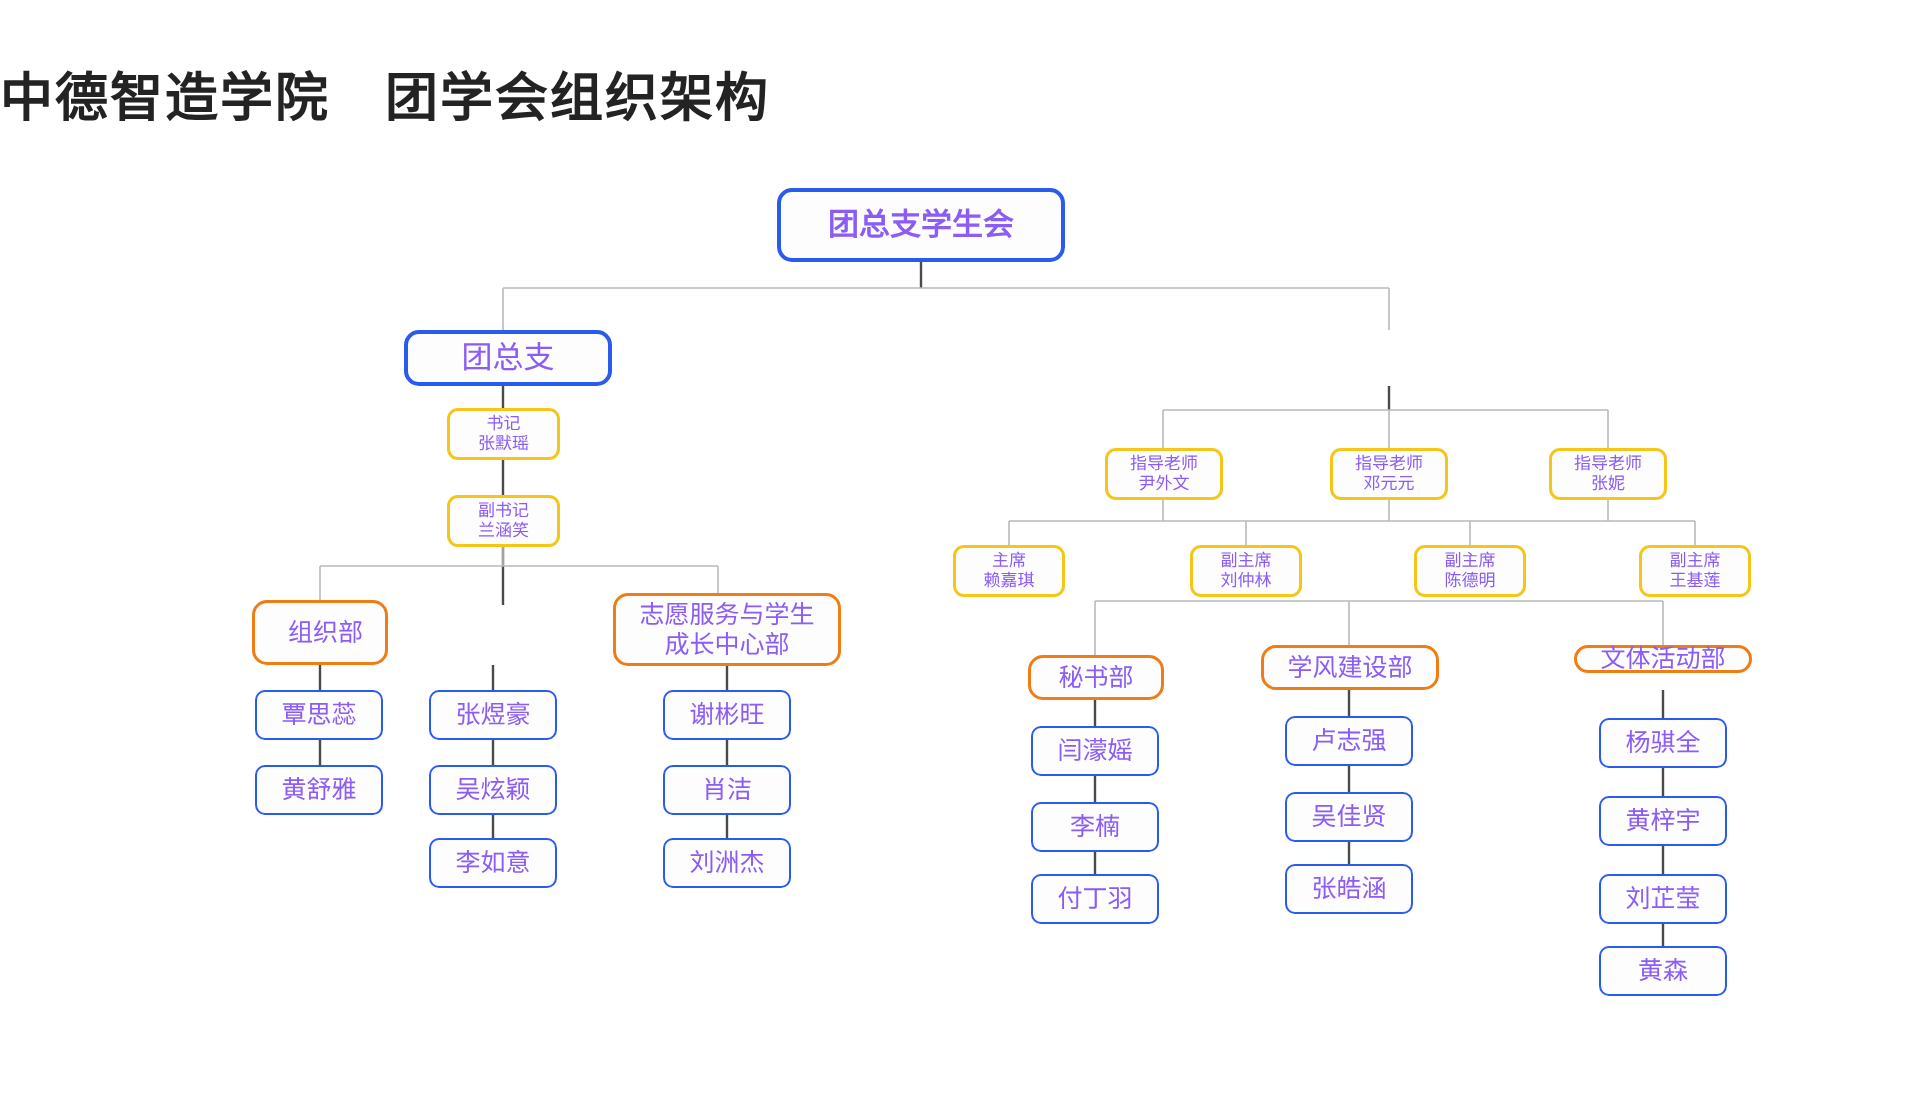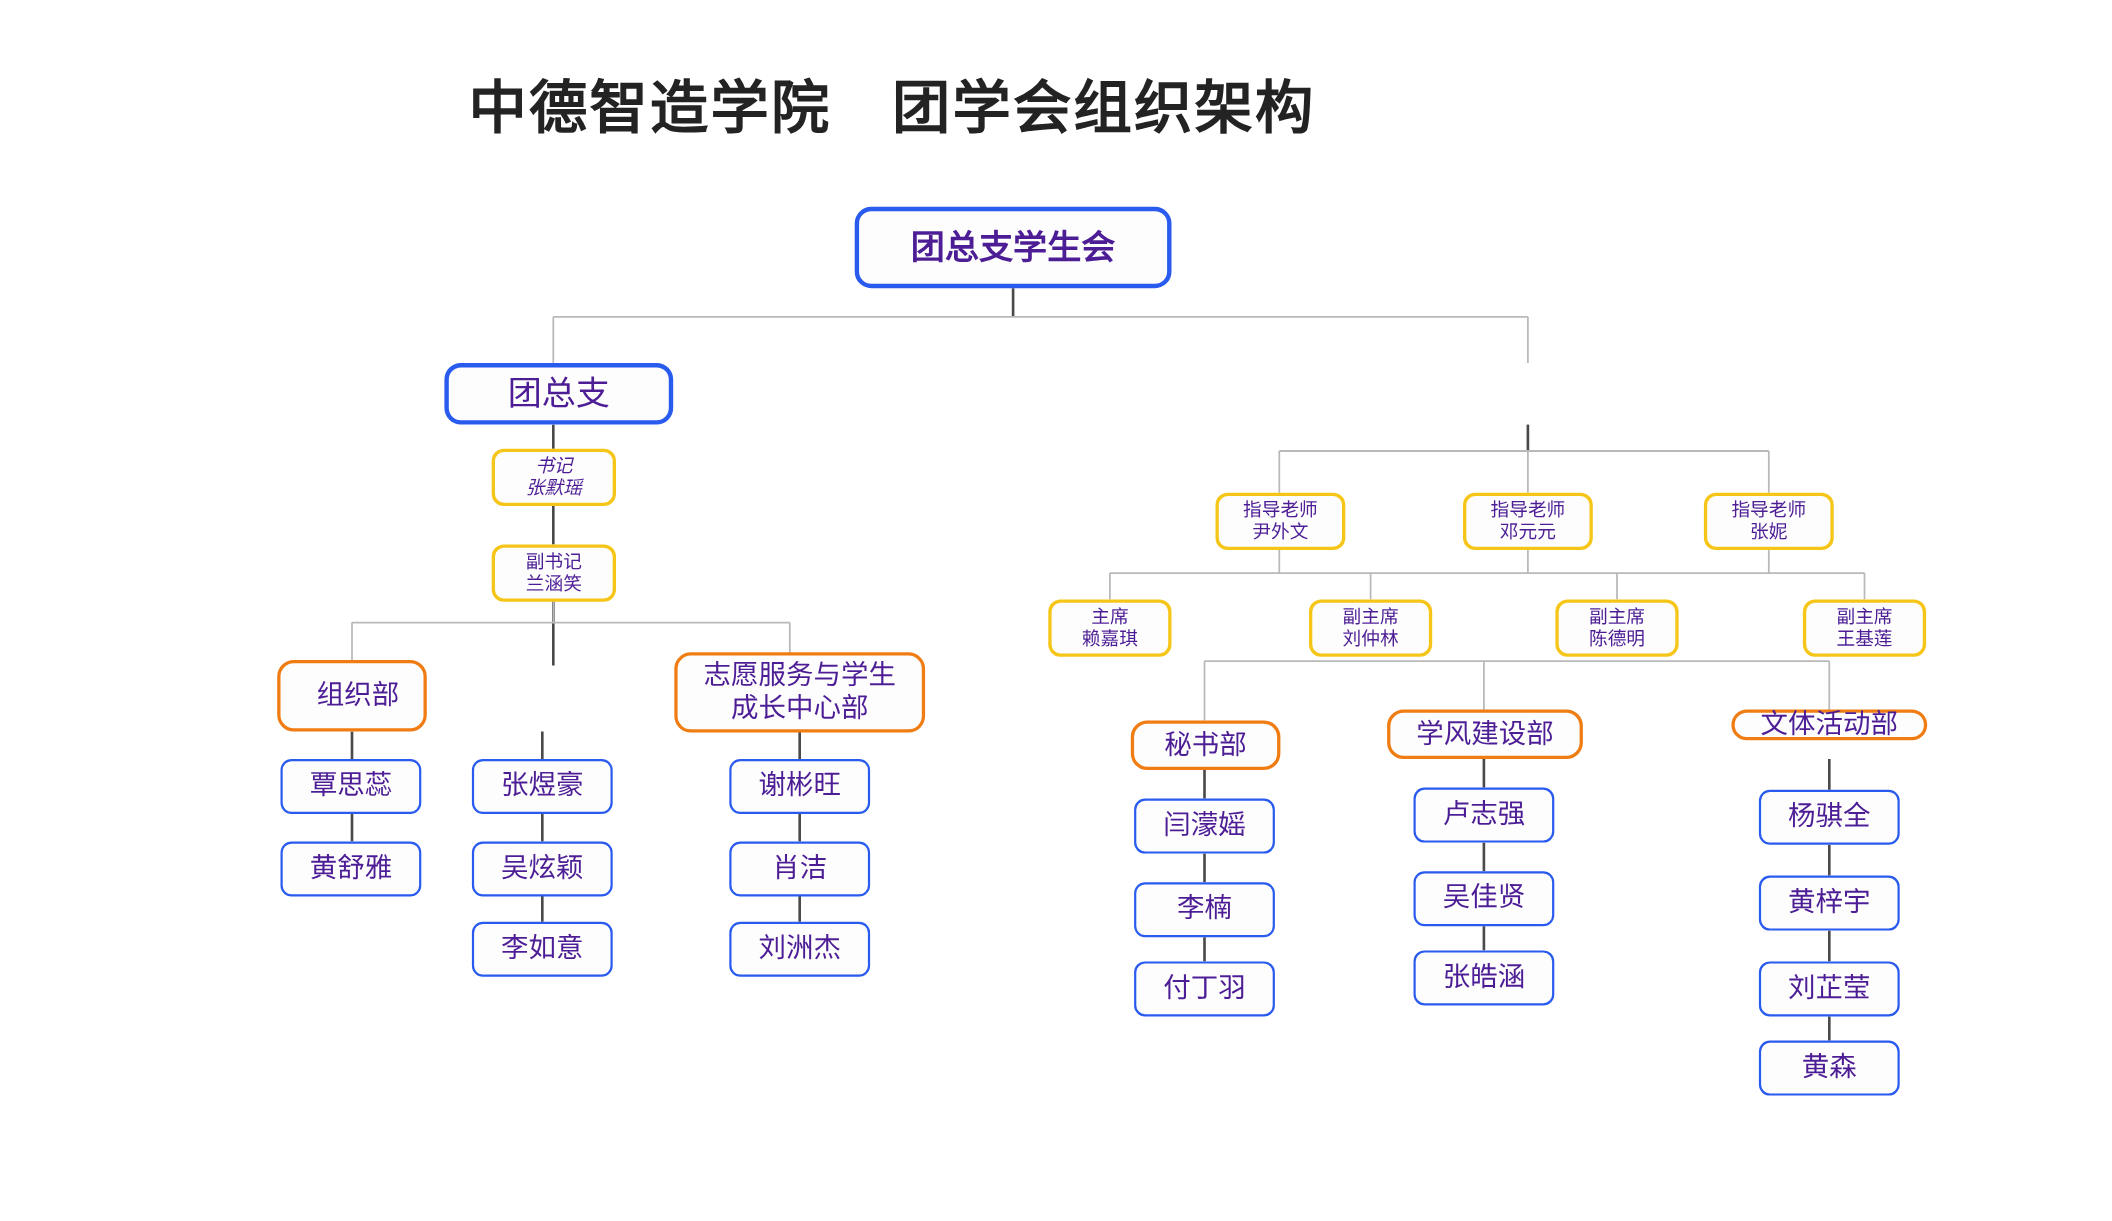--- a/index.html
+++ b/index.html
@@ -23,21 +23,21 @@
     width: 1920px;
     height: 1110px;
   }
 
   
   .page-title {
     position: absolute;
     top: 55px;
     left: 0;
     width: 1622px;
-    text-align: center;
+    text-align: left;
     font-size: 53px;
     font-weight: bold;
     color: #232323;
     letter-spacing: 2px;
     white-space: pre;
   }
 
   
   #links {
     position: absolute;
@@ -59,21 +59,21 @@
 
   
   .node {
     position: absolute;
     box-sizing: border-box;
     background: #fdfdfd;
     display: flex;
     align-items: center;
     justify-content: center;
     text-align: center;
-    color: #4c1d95;
+    color: #8b5cf6;
     line-height: 1.18;
     white-space: pre-line;
     z-index: 3;
   }
   .n-blue-hv { border: 4px solid #2a5bef; border-radius: 15px; }
   .n-teal    { border: 4px solid #13c6b4; border-radius: 17px; }
   .n-orange  { border: 3.5px solid #f07d14; border-radius: 15px; }
   .n-yellow  { border: 3px solid #f5c518; border-radius: 11px; }
   .n-leaf    { border: 2.6px solid #2a5bef; border-radius: 10px; }
 
@@ -151,21 +151,21 @@
     <line class="stem" x1="1663" y1="690" x2="1663" y2="718"></line>
     <line class="stem" x1="1663" y1="768" x2="1663" y2="796"></line>
     <line class="stem" x1="1663" y1="846" x2="1663" y2="874"></line>
     <line class="stem" x1="1663" y1="924" x2="1663" y2="946"></line>
   </svg>
 
   <div class="node n-blue-hv sz-root" style="left:777px; top:188px; width:288px; height:74px;">团总支学生会</div>
 
   <div class="node n-blue-hv sz-l2" style="left:404px; top:330px; width:208px; height:56px;">团总支</div>
 
-  <div class="node n-yellow sz-role" style="left:447px; top:408px; width:113px; height:52px;font-style:italic;">书记
+  <div class="node n-yellow sz-role" style="left:447px; top:408px; width:113px; height:52px;">书记
 张默瑶</div>
   <div class="node n-yellow sz-role" style="left:447px; top:495px; width:113px; height:52px;">副书记
 兰涵笑</div>
 
   <div class="node n-orange sz-dept" style="left:252px; top:600px; width:136px; height:65px;padding-left:11px;">组织部</div>
   <div class="node n-orange sz-dept" style="left:613px; top:593px; width:228px; height:73px;">志愿服务与学生
 成长中心部</div>
 
   <div class="node n-leaf sz-leaf" style="left:255px; top:690px; width:128px; height:50px;">覃思蕊</div>
   <div class="node n-leaf sz-leaf" style="left:255px; top:765px; width:128px; height:50px;">黄舒雅</div>

